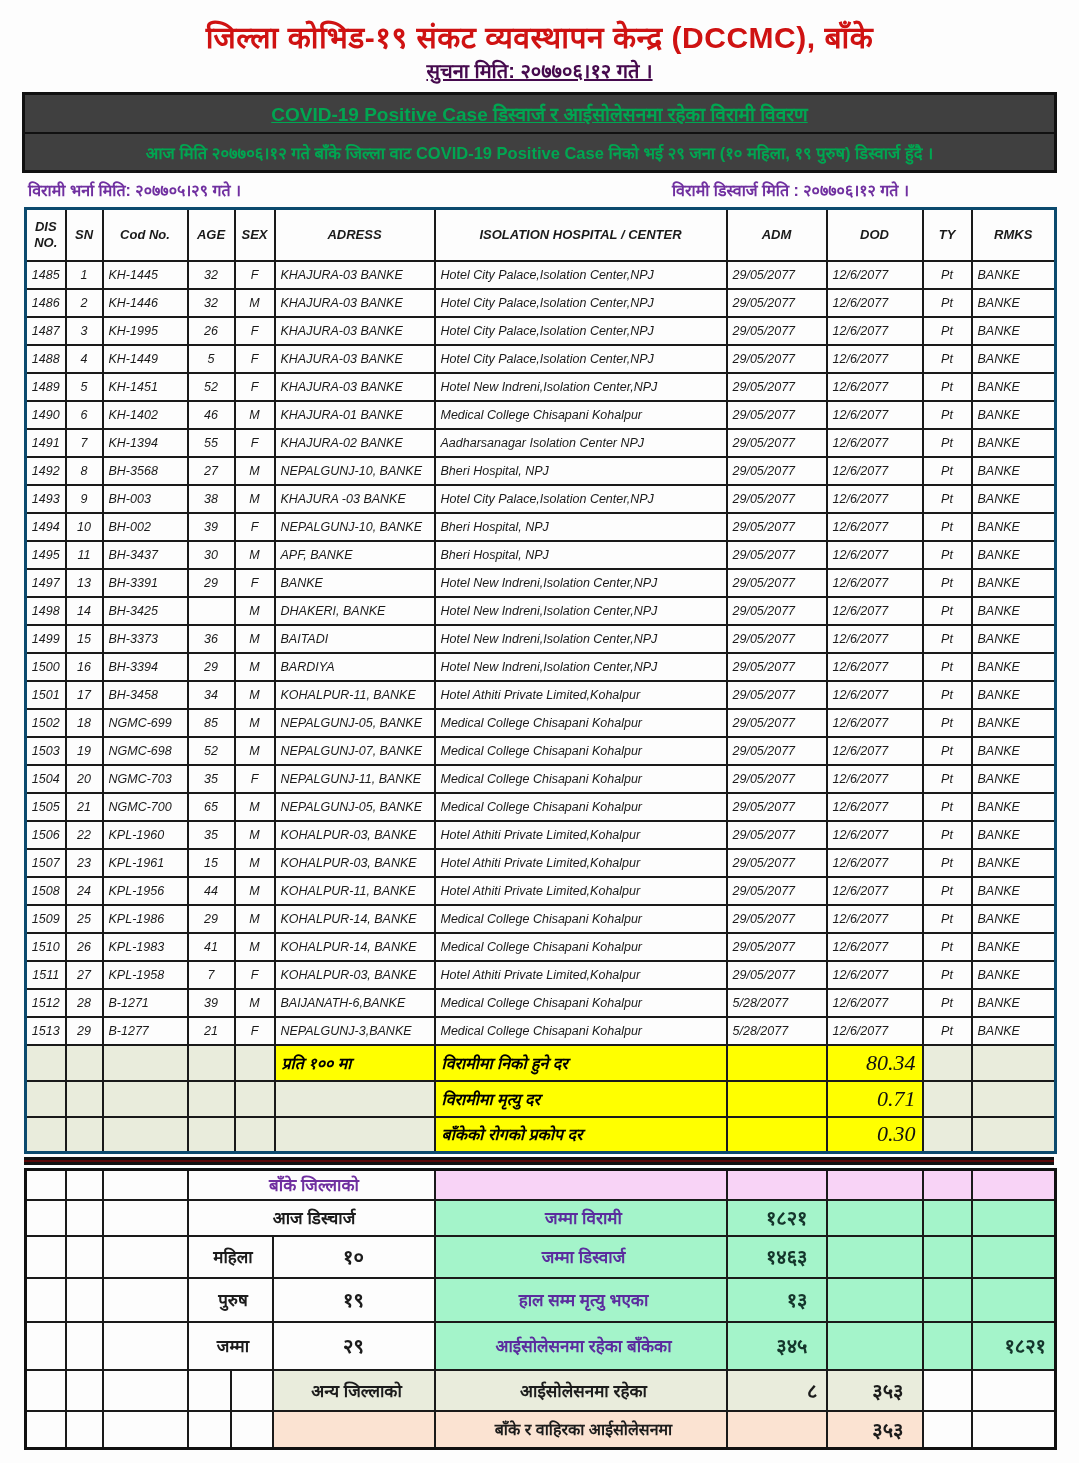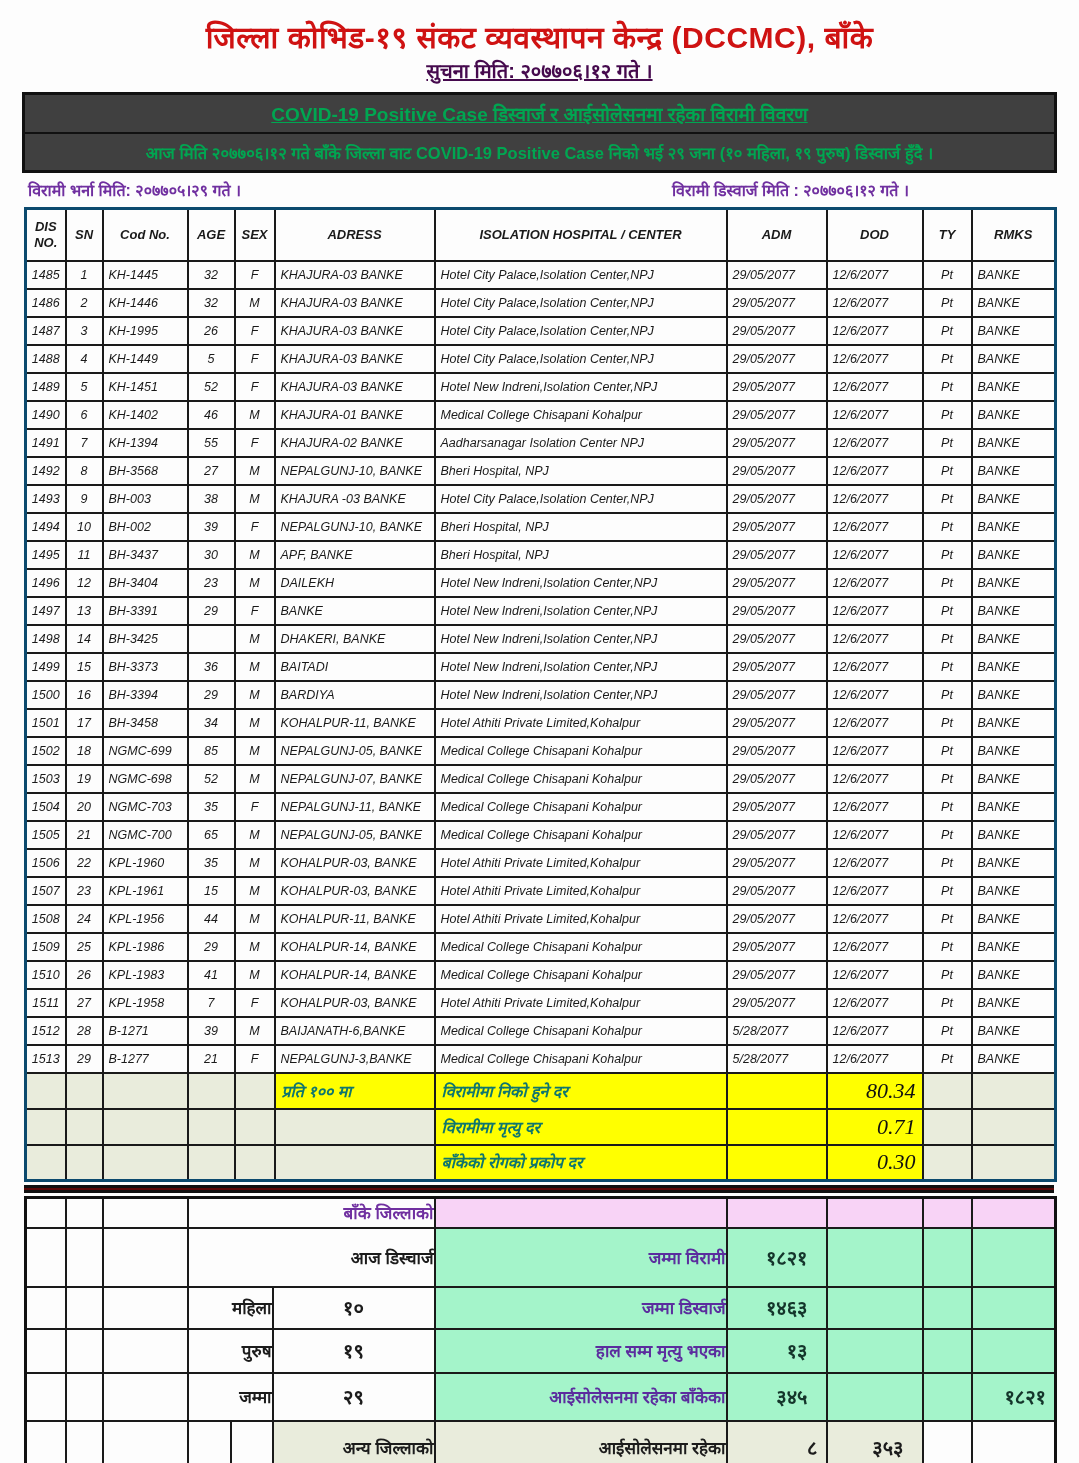--- a/index.html
+++ b/index.html
@@ -36,32 +36,32 @@
   .mt th, .mt td { border:2px solid #1a1a1a; overflow:hidden; white-space:nowrap; }
   .mt thead tr { height:52px; }
   .mt thead th { font-size:13px; font-weight:600; text-align:center; white-space:normal; line-height:1.25; }
   .mt tbody tr { height:28px; }
   .mt tbody td { font-size:12.5px; vertical-align:middle; }
   .mt td.c0, .mt td.c1, .mt td.c3, .mt td.c4, .mt td.c9 { text-align:center; }
   .mt td.c2, .mt td.c5, .mt td.c6, .mt td.c7, .mt td.c8, .mt td.c10 { text-align:left; padding-left:5px; }
   .mt tfoot tr { height:36px; }
   .y { background:#ffff00; }
   .g { background:#e9ecdc; }
-  .rate-label { color:#0f766e; font-weight:bold; font-size:16px; text-align:left; padding-left:6px; white-space:nowrap; }
+  .rate-label { color:#000000; font-weight:bold; font-size:16px; text-align:left; padding-left:6px; white-space:nowrap; }
   .rate-num { font-family:"Liberation Serif", serif; font-size:22px; text-align:right; padding-right:6px; color:#111; }
   .sep {
     width:1030px; margin:3px 0 3px 24px; height:8px; background:#5a0808;
     border-top:3px solid #111; border-bottom:3px solid #111;
   }
   .bt { width:1030px; margin:0 0 0 24px; border:3px solid #111; }
   .bt td { border:2px solid #1a1a1a; overflow:hidden; }
   .mint { background:#a4f4ca; }
   .pink { background:#f8d3f6; }
   .peach { background:#fbe3d2; }
-  .blabel { font-weight:bold; font-size:17px; text-align:right; padding-left:6px; white-space:nowrap; }
+  .blabel { font-weight:bold; font-size:17px; text-align:center; padding-left:6px; white-space:nowrap; }
   .purple { color:#5b2d9e; }
   .darkp { color:#7030a0; }
   .black { color:#1c1c1c; }
   .dnum { font-size:20px; font-weight:bold; text-align:right; padding-right:18px; color:#14352b; }
   .dnum-c { font-size:20px; font-weight:bold; text-align:center; color:#1c1c1c; }
 </style>
 </head>
 <body>
 
 <div class="page">
@@ -246,33 +246,20 @@
           <td class="c3">30</td>
           <td class="c4">M</td>
           <td class="c5">APF, BANKE</td>
           <td class="c6">Bheri Hospital, NPJ</td>
           <td class="c7">29/05/2077</td>
           <td class="c8">12/6/2077</td>
           <td class="c9">Pt</td>
           <td class="c10">BANKE</td>
         </tr>
         <tr>
-          <td class="c0">1496</td>
-          <td class="c1">12</td>
-          <td class="c2">BH-3404</td>
-          <td class="c3">23</td>
-          <td class="c4">M</td>
-          <td class="c5">DAILEKH</td>
-          <td class="c6">Hotel New Indreni,Isolation Center,NPJ</td>
-          <td class="c7">29/05/2077</td>
-          <td class="c8">12/6/2077</td>
-          <td class="c9">Pt</td>
-          <td class="c10">BANKE</td>
-        </tr>
-        <tr>
           <td class="c0">1497</td>
           <td class="c1">13</td>
           <td class="c2">BH-3391</td>
           <td class="c3">29</td>
           <td class="c4">F</td>
           <td class="c5">BANKE</td>
           <td class="c6">Hotel New Indreni,Isolation Center,NPJ</td>
           <td class="c7">29/05/2077</td>
           <td class="c8">12/6/2077</td>
           <td class="c9">Pt</td>
@@ -551,21 +538,21 @@
       <td></td>
       <td></td>
       <td></td>
       <td colspan="3" class="blabel darkp">बाँके जिल्लाको</td>
       <td class="pink"></td>
       <td class="pink"></td>
       <td class="pink"></td>
       <td class="pink"></td>
       <td class="pink"></td>
     </tr>
-    <tr style="height:59px">
+    <tr style="height:36px">
       <td></td>
       <td></td>
       <td></td>
       <td colspan="3" class="blabel black">आज डिस्चार्ज</td>
       <td class="mint blabel purple">जम्मा विरामी</td>
       <td class="mint dnum">१८२१</td>
       <td class="mint"></td>
       <td class="mint"></td>
       <td class="mint"></td>
     </tr>
@@ -598,21 +585,21 @@
       <td></td>
       <td></td>
       <td colspan="2" class="blabel black">जम्मा</td>
       <td class="dnum-c">२९</td>
       <td class="mint blabel purple">आईसोलेसनमा रहेका बाँकेका</td>
       <td class="mint dnum">३४५</td>
       <td class="mint"></td>
       <td class="mint"></td>
       <td class="mint dnum" style="padding-right:8px">१८२१</td>
     </tr>
-    <tr style="height:54px">
+    <tr style="height:41px">
       <td></td>
       <td></td>
       <td></td>
       <td></td>
       <td></td>
       <td class="g blabel black">अन्य जिल्लाको</td>
       <td class="g blabel black">आईसोलेसनमा रहेका</td>
       <td class="g dnum" style="padding-right:8px;color:#1c1c1c">८</td>
       <td class="g dnum" style="color:#1c1c1c">३५३</td>
       <td></td>

